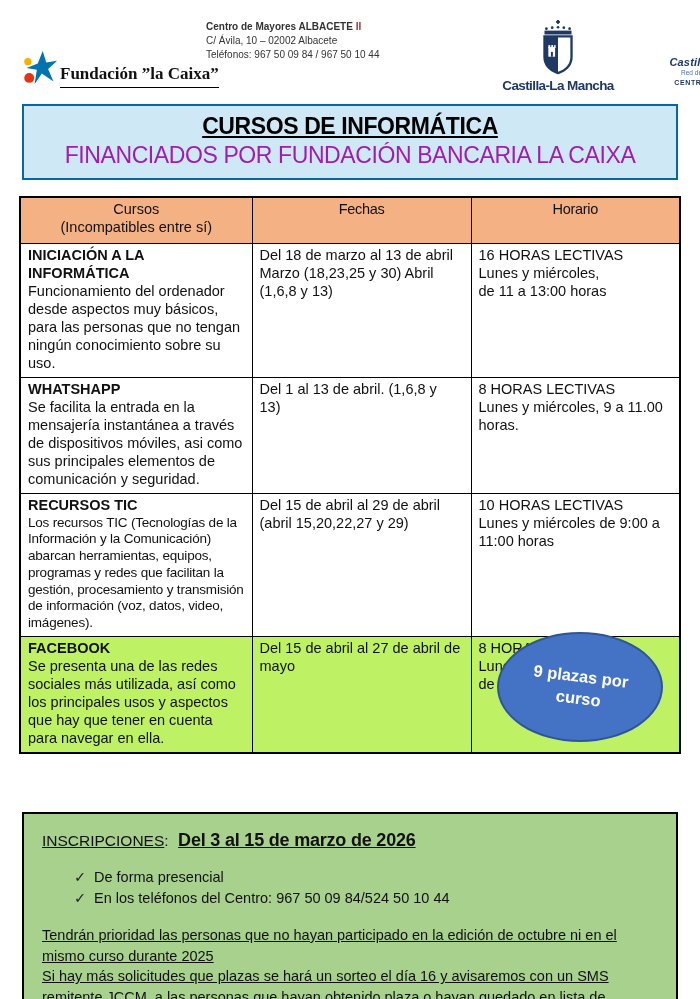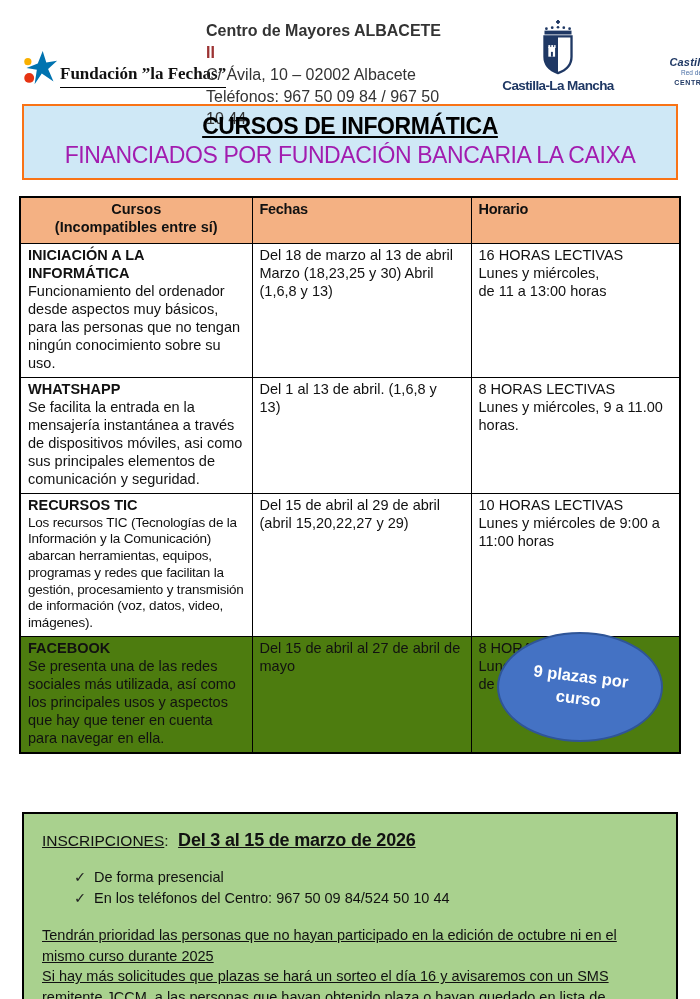--- a/index.html
+++ b/index.html
@@ -5,52 +5,52 @@
   html,body{margin:0;padding:0;background:#fff;}
   .page{position:relative;width:700px;height:999px;background:#fff;overflow:hidden;
         font-family:"Liberation Sans","DejaVu Sans",sans-serif;color:#1a1a1a;}
 
   
   .topbar{display:flex;align-items:flex-start;padding:14px 16px 0 22px;height:96px;box-sizing:border-box;}
   .lacaixa{display:flex;align-items:flex-end;margin-top:34px;width:168px;flex:none;}
   .lacaixa svg{width:36px;height:40px;flex:none;margin-right:2px;}
   .lacaixa-wordmark{font-family:"Liberation Serif","DejaVu Serif",serif;font-weight:600;font-size:17px;
         color:#111;border-bottom:1.5px solid #000;padding-bottom:3px;white-space:nowrap;}
-  .contact{margin-left:16px;margin-top:6px;width:240px;flex:none;font-size:16px;line-height:1.38;color:#333;}
+  .contact{margin-left:16px;margin-top:6px;width:240px;flex:none;font-size:10px;line-height:1.38;color:#333;}
   .contact .l1{font-weight:bold;}
   .contact .ii{color:#9c3333;font-weight:bold;}
   .jccm{margin-left:52px;width:120px;flex:none;display:flex;flex-direction:column;align-items:center;margin-top:6px;}
   .jccm svg{width:52px;height:56px;}
   .jccm-caption{margin-top:2px;font-weight:bold;font-size:13.5px;letter-spacing:-0.6px;color:#1f3864;white-space:nowrap;}
   .cm{margin-left:28px;width:150px;flex:none;display:flex;flex-direction:column;align-items:center;margin-top:2px;}
   .cm svg{width:46px;height:40px;}
   .cm-script{font-style:italic;font-weight:bold;font-size:11px;color:#1f3864;letter-spacing:0.2px;white-space:nowrap;}
   .cm-sub{font-size:6.5px;color:#4a6fa5;margin-top:1px;}
   .cm-caption{font-size:7px;font-weight:bold;color:#1f3864;letter-spacing:0.6px;margin-top:3px;}
 
   
-  .titlebox{margin:8px 22px 0;border:2px solid #f97316;background:#cfe8f6;text-align:center;
+  .titlebox{margin:8px 22px 0;border:2px solid #0369a1;background:#cfe8f6;text-align:center;
             padding:7px 18px 9px;letter-spacing:-0.4px;}
   .titlebox .t1{font-size:23px;font-weight:bold;text-decoration:underline;color:#000;}
   .titlebox .t2{font-size:23px;font-weight:normal;color:#a21caf;margin-top:2px;}
 
   
   table.courses{border-collapse:collapse;table-layout:fixed;width:660px;margin:16px auto 0;border:2px solid #000;}
   table.courses th,table.courses td{border:1px solid #000;vertical-align:top;padding:3px 7px 4px;
             font-size:14.5px;line-height:1.24;color:#111;}
   thead th{background:#f4b183;height:38px;vertical-align:top;padding-top:5px;}
-  .th-cursos{color:#3f5596;font-weight:bold;font-size:15.5px;line-height:1.3;text-align:center;}
-  .th-main{font-weight:bold;font-size:18px;text-align:left;letter-spacing:-0.3px;}
+  .th-cursos{color:#3f5596;font-weight:normal;font-size:15.5px;line-height:1.3;text-align:center;}
+  .th-main{font-weight:normal;font-size:18px;text-align:center;letter-spacing:-0.3px;}
   .curso-title{font-weight:bold;font-size:14.5px;}
   .pre{white-space:pre-line;}
   tr.r1 td{height:80px;margin-top:48px;}
   tr.r2 td{height:98px;}
   tr.r3 td{height:118px;}
   tr.r4 td{height:84px;}
-  tr.shaded td{background:#4d7c0f;}
+  tr.shaded td{background:#bef264;}
   .desc-alt{font-size:13.5px;letter-spacing:-0.2px;}
 
   
   .badge{position:absolute;left:497px;top:632px;width:166px;height:110px;background:#4472c4;
          border:2px solid #2f5597;border-radius:50%;z-index:3;display:flex;align-items:center;justify-content:center;box-sizing:border-box;}
   .badge-inner{transform:rotate(7deg);color:#fff;font-weight:bold;font-size:16.5px;text-align:center;line-height:1.35;}
 
   
   .insc{margin:58px 22px 0;border:2px solid #000;background:#a9d18e;min-height:186px;box-sizing:border-box;
         padding:14px 18px 12px;position:relative;z-index:1;color:#111;}
@@ -70,21 +70,21 @@
 <div class="page">
 
   <header class="topbar">
 
     <div class="lacaixa">
       <svg viewBox="0 0 40 42" aria-hidden="true">
         <circle cx="8" cy="32" r="5.5" fill="#e63312"></circle>
         <circle cx="6.5" cy="14" r="4" fill="#f9b000"></circle>
         <path d="M23 2 L27 15 L39 13 L29 22 L35 36 L22 27 L14 39 L16.5 23 L5 21 L17.5 16 Z" fill="#0073b0"></path>
       </svg>
-      <div class="lacaixa-wordmark">Fundación ”la Fechas”</div>
+      <div class="lacaixa-wordmark">Fundación ”la Caixa”</div>
     </div>
 
     <div class="contact">
       <div class="l1"><span>Centro de Mayores ALBACETE </span><span class="ii">II</span></div>
       <div>C/ Ávila, 10 – 02002 Albacete</div>
       <div>Teléfonos: 967 50 09 84 / 967 50 10 44</div>
     </div>
 
     <div class="jccm">
       <svg viewBox="0 0 50 58" aria-hidden="true">

